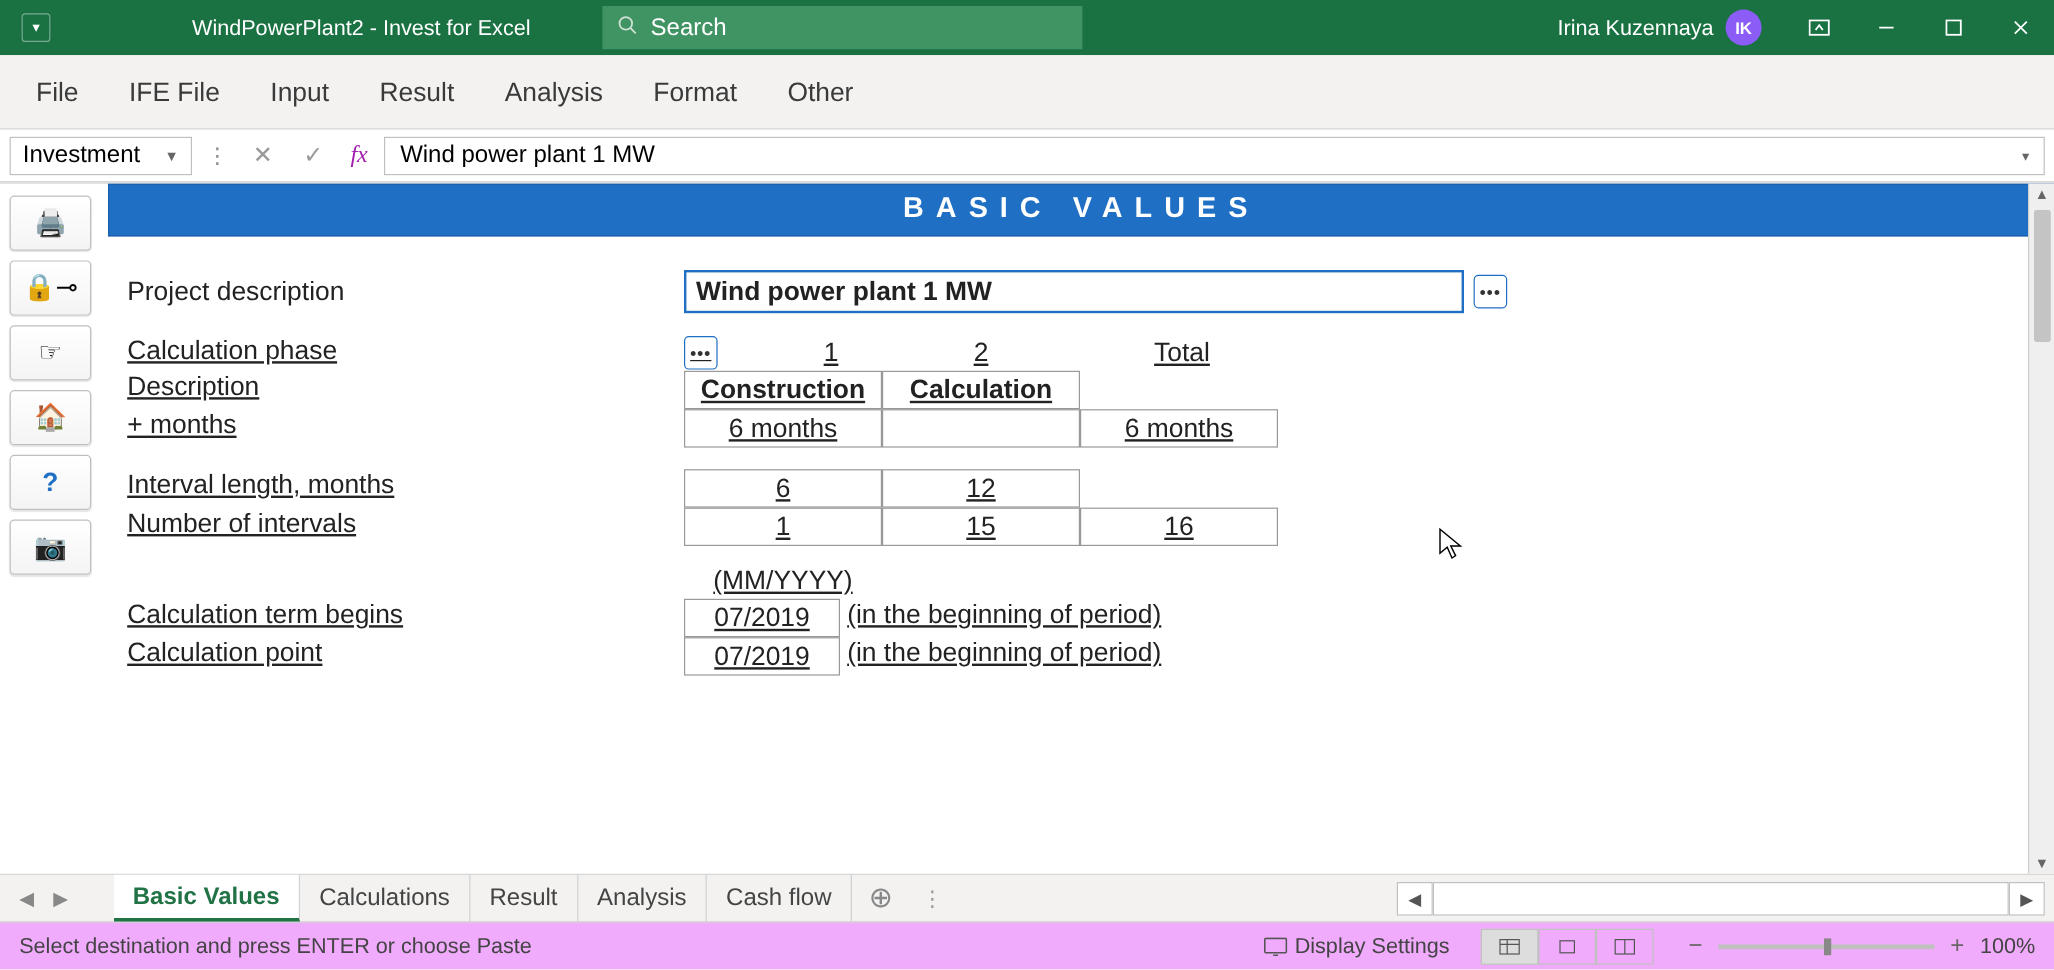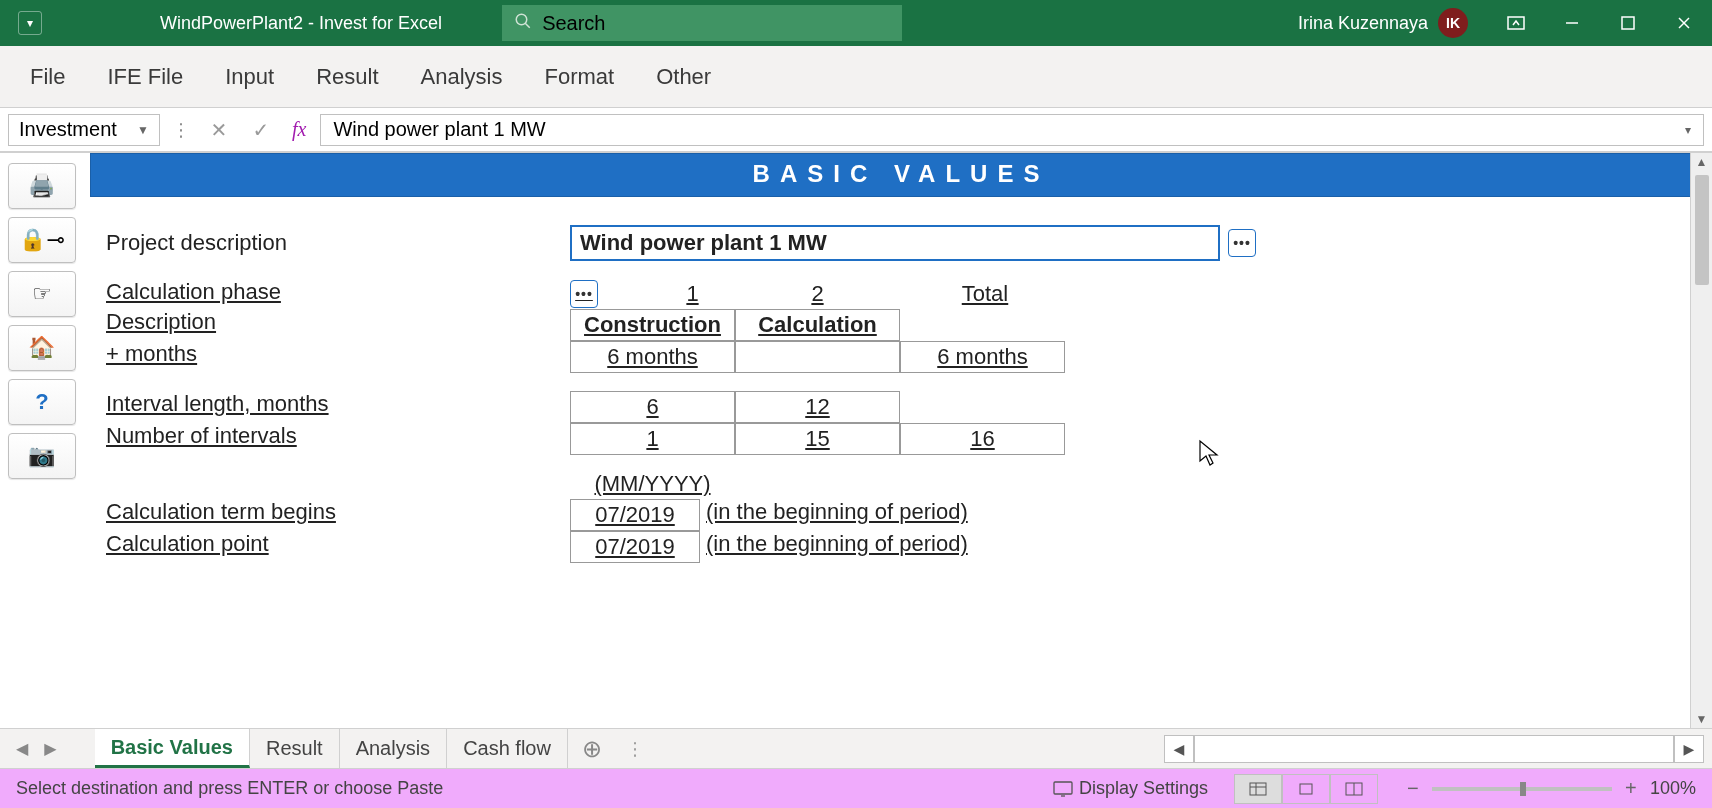--- a/index.html
+++ b/index.html
@@ -4,23 +4,23 @@
 <style>
 * { box-sizing: border-box; margin: 0; padding: 0; }
 body { font-family: "Segoe UI", Arial, sans-serif; font-size: 14px; background: #f0f0f0; width: 1712px; height: 808px; overflow: hidden; }
 
 
 .titlebar { background: #1a7243; height: 46px; display: flex; align-items: center; color: white; font-size: 18px; }
 .titlebar .qat { width: 60px; display:flex; justify-content:center; }
 .titlebar .qat-btn { color: white; font-size: 12px; padding: 4px 8px; border: 1px solid rgba(255,255,255,.4); border-radius:3px; cursor:pointer; }
 .titlebar .title { padding-left: 100px; flex: 0 0 auto; }
 .titlebar .search { display:flex; align-items:center; background:#409464; height:36px; width:400px; margin-left:60px; padding:0 12px; gap:10px; }
-.titlebar .search .label { color:#000000; font-size:20px; }
+.titlebar .search .label { color:#ffffff; font-size:20px; }
 .titlebar .user { margin-left:auto; padding:0 20px; display:flex; align-items:center; gap:10px; font-size:18px; }
-.titlebar .avatar { width:30px; height:30px; border-radius:50%; background:#7f1d1d; display:flex; align-items:center; justify-content:center; font-size:14px; font-weight:600; }
+.titlebar .avatar { width:30px; height:30px; border-radius:50%; background:#8b5cf6; display:flex; align-items:center; justify-content:center; font-size:14px; font-weight:600; }
 .titlebar .win-controls { display:flex; gap:0; }
 .titlebar .win-btn { width:56px; height:46px; display:flex; align-items:center; justify-content:center; font-size:14px; cursor:pointer; }
 .titlebar .win-btn svg { stroke: white; fill:none; }
 
 
 .ribbon { background:#f3f2f1; height:62px; border-bottom:1px solid #d0d0d0; display:flex; align-items:center; padding:0 30px; gap:42px; font-size:22px; color:#3a3a3a; }
 .ribbon .tab { cursor:pointer; }
 
 
 .fbar { background:#fff; border-bottom:1px solid #d0d0d0; height:44px; display:flex; align-items:center; padding:0 8px; gap:8px; font-size:20px; }
@@ -243,20 +243,21 @@
     <div class="thumb"></div>
     <span class="arr">▼</span>
   </div>
 </div>
 
 <div class="tabbar">
   <span class="nav">◀</span>
   <span class="nav">▶</span>
   <div class="tabs">
     <div class="tab active">Basic Values</div>
+    <div class="tab">Calculations</div>
     <div class="tab">Result</div>
     <div class="tab">Analysis</div>
     <div class="tab">Cash flow</div>
   </div>
   <span class="addtab">⊕</span>
   <span class="dots">⋮</span>
   <div class="hscroll">
     <div class="arr">◀</div>
     <div class="track"></div>
     <div class="arr">▶</div>

